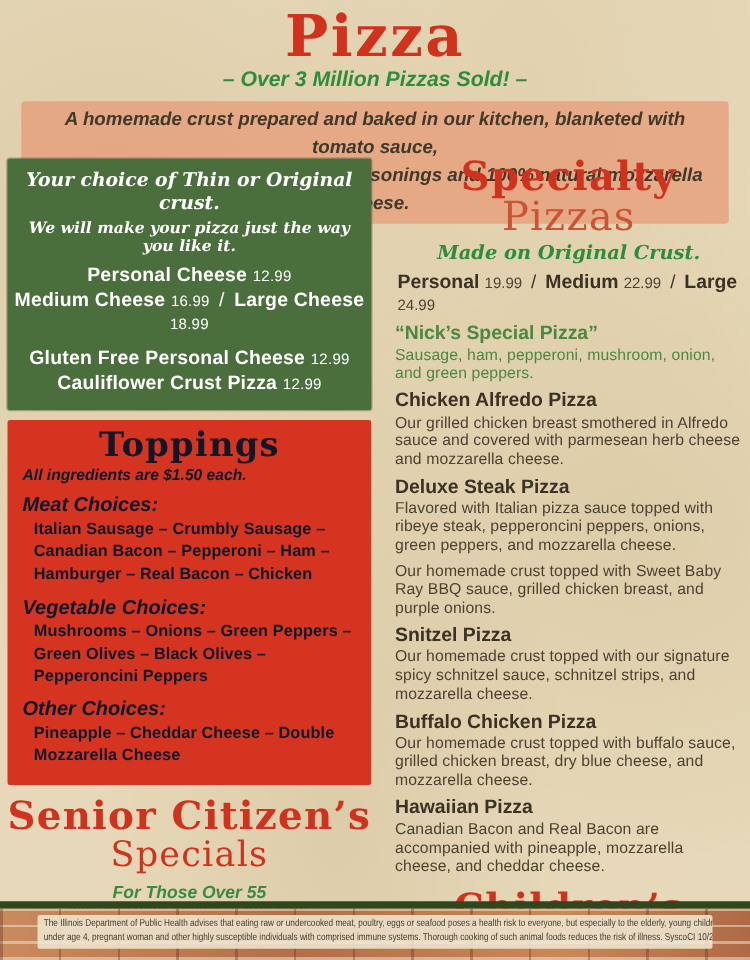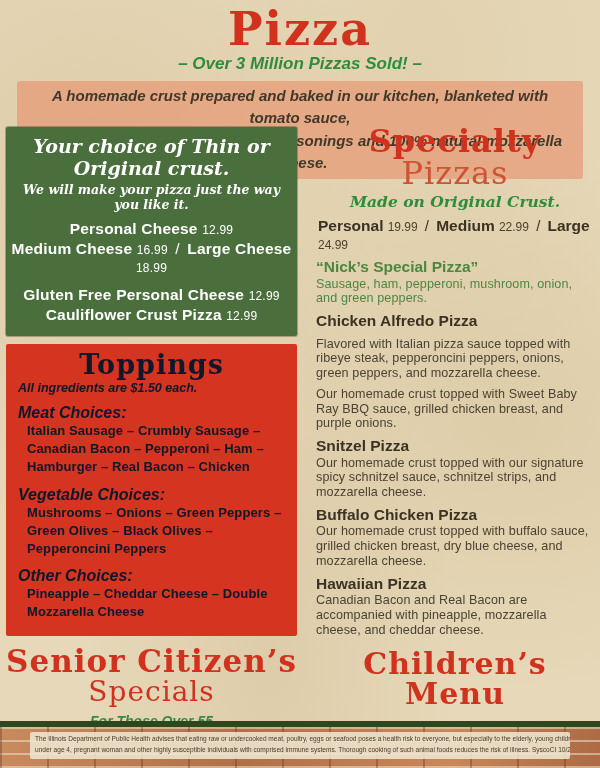--- a/index.html
+++ b/index.html
@@ -19,21 +19,21 @@
     color:#d0321e; letter-spacing:2px;}
   .tagline{ color:#2e8c3c; font-weight:bold; font-style:italic; font-size:17px; margin-top:1px;}
   .desc-band{ margin:7px auto 0; width:566px; background:rgba(231,144,108,.62); border-radius:3px;
     padding:4px 8px; font-size:15px; font-weight:bold; color:#41382a; line-height:1.5; text-align:center;font-style:italic;}
   
   .col-left{ position:absolute; left:6px; top:127px; width:291px; z-index:1;}
   .col-right{ position:absolute; left:316px; top:125px; width:278px; z-index:1;}
   
   .green-box{ background:#4b6e3d; color:#fff; text-align:center; padding:8px 4px 10px; border-radius:2px;
     box-shadow:0 0 0 1px rgba(60,80,45,.4);}
-  .gb-heading{ font-family:"DejaVu Serif", serif; font-style:italic; font-weight:bold; font-size:19px;}
+  .gb-heading{ font-family:"DejaVu Serif", serif; font-style:italic; font-weight:bold; font-size:15px;}
   .gb-sub{ font-family:"DejaVu Serif", serif; font-style:italic; font-weight:bold; font-size:12.5px; margin:3px 0 8px;}
   .gb-line{ font-size:15.5px; font-weight:bold; margin:2px 0; letter-spacing:.2px;}
   .gb-gap{ margin-top:10px;}
   .price{ font-size:12px; font-weight:normal;}
   .sep{ font-weight:normal; padding:0 3px;}
   
   .red-box{ background:#d43420; color:#0f172a; margin-top:8px; padding:5px 12px 14px; border-radius:2px;}
   .tp-title{ font-family:"DejaVu Serif", serif; font-weight:bold; font-size:27px; text-align:center; letter-spacing:1px;}
   .tp-note{ text-align:left; font-weight:bold; font-style:italic; font-size:12.5px; margin:1px 0 6px;}
   .tp-label{ font-weight:bold; font-style:italic; font-size:16px; margin-top:9px;}
@@ -158,22 +158,24 @@
       <b>Large</b>
       <span class="price">24.99</span>
     </div>
 
     <div class="pz-entry pz-green">
       <div class="pz-name">“Nick’s Special Pizza”</div>
       <div class="pz-desc">Sausage, ham, pepperoni, mushroom, onion, and green peppers.</div>
     </div>
     <div class="pz-entry">
       <div class="pz-name">Chicken Alfredo Pizza</div>
-    </div>
-    <div class="pz-entry">
+      <div class="pz-desc">Our grilled chicken breast smothered in Alfredo sauce and covered with parmesean herb cheese and mozzarella cheese.</div>
+    </div>
+    <div class="pz-entry">
+      <div class="pz-name">Deluxe Steak Pizza</div>
       <div class="pz-desc">Flavored with Italian pizza sauce topped with ribeye steak, pepperoncini peppers, onions, green peppers, and mozzarella cheese.</div>
     </div>
     <div class="pz-entry">
       <div class="pz-desc">Our homemade crust topped with Sweet Baby Ray BBQ sauce, grilled chicken breast, and purple onions.</div>
     </div>
     <div class="pz-entry">
       <div class="pz-name">Snitzel Pizza</div>
       <div class="pz-desc">Our homemade crust topped with our signature spicy schnitzel sauce, schnitzel strips, and mozzarella cheese.</div>
     </div>
     <div class="pz-entry">

